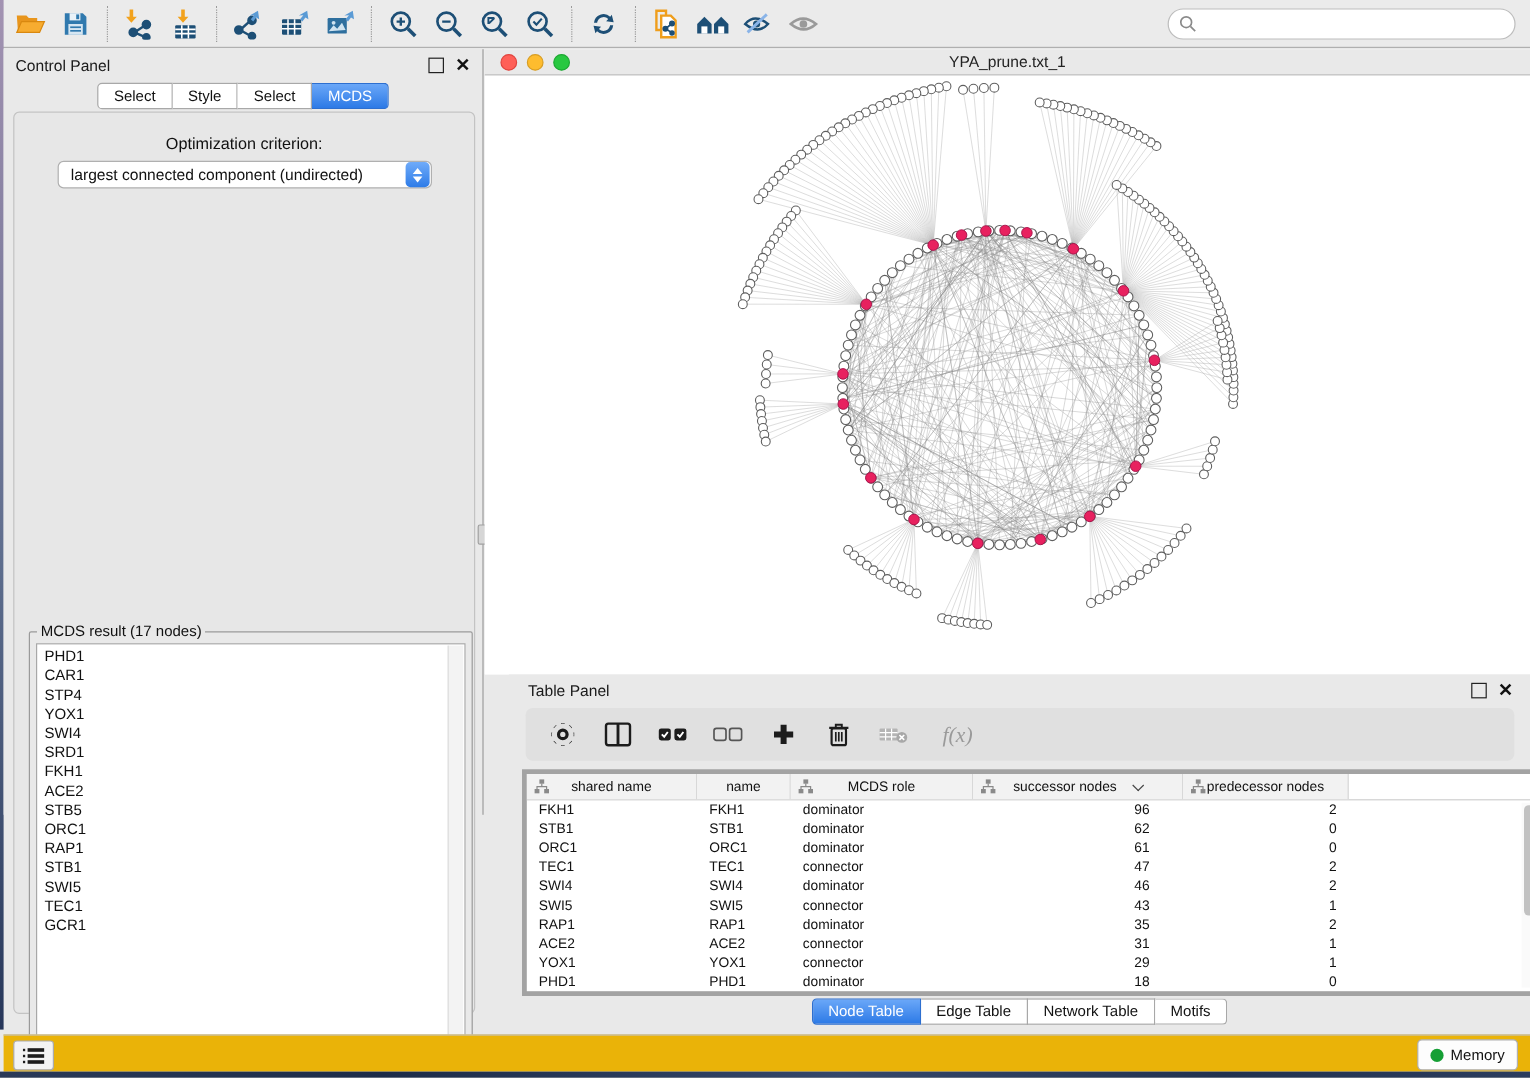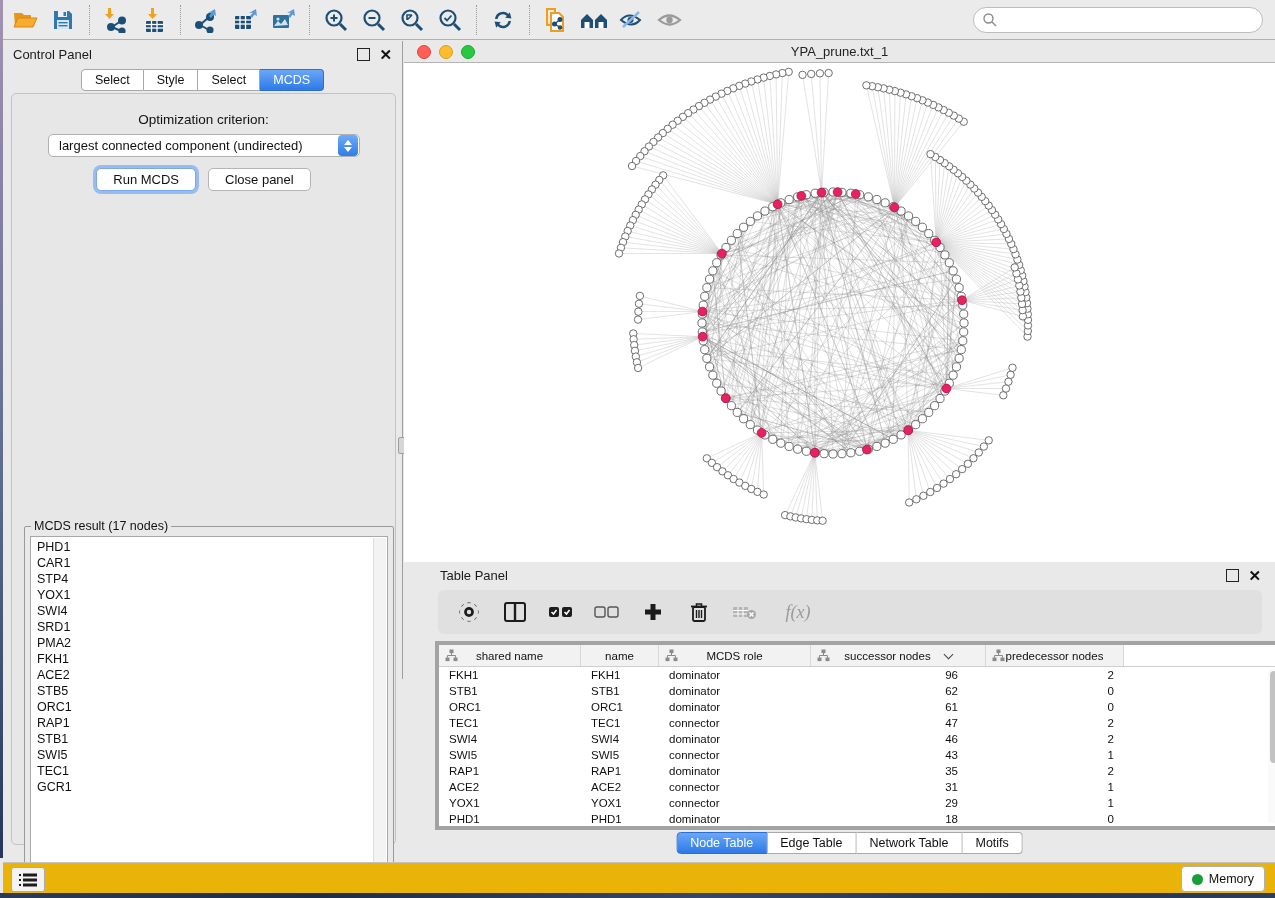--- a/index.html
+++ b/index.html
@@ -269,35 +269,30 @@
     </div>
     <div class="inner-panel">
       <div class="opt-label">Optimization criterion:</div>
       <div class="mac-select">
         <span class="val">largest connected component (undirected)</span>
         <span class="stepper">
             <span class="tri-up"></span>
             <span class="tri-dn"></span>
           </span>
       </div>
-      <div class="btn-row">
-        <button class="mac-btn focused">Run MCDS</button>
-        <button class="mac-btn">Close panel</button>
-      </div>
       <fieldset class="result">
         <legend>MCDS result (17 nodes)</legend>
         <div class="listbox">
           <div class="items" id="mcds-list">
               <div class="list-item">PHD1</div>
               <div class="list-item">CAR1</div>
               <div class="list-item">STP4</div>
               <div class="list-item">YOX1</div>
               <div class="list-item">SWI4</div>
               <div class="list-item">SRD1</div>
-              <div class="list-item">PMA2</div>
               <div class="list-item">FKH1</div>
               <div class="list-item">ACE2</div>
               <div class="list-item">STB5</div>
               <div class="list-item">ORC1</div>
               <div class="list-item">RAP1</div>
               <div class="list-item">STB1</div>
               <div class="list-item">SWI5</div>
               <div class="list-item">TEC1</div>
               <div class="list-item">GCR1</div>
             </div>

